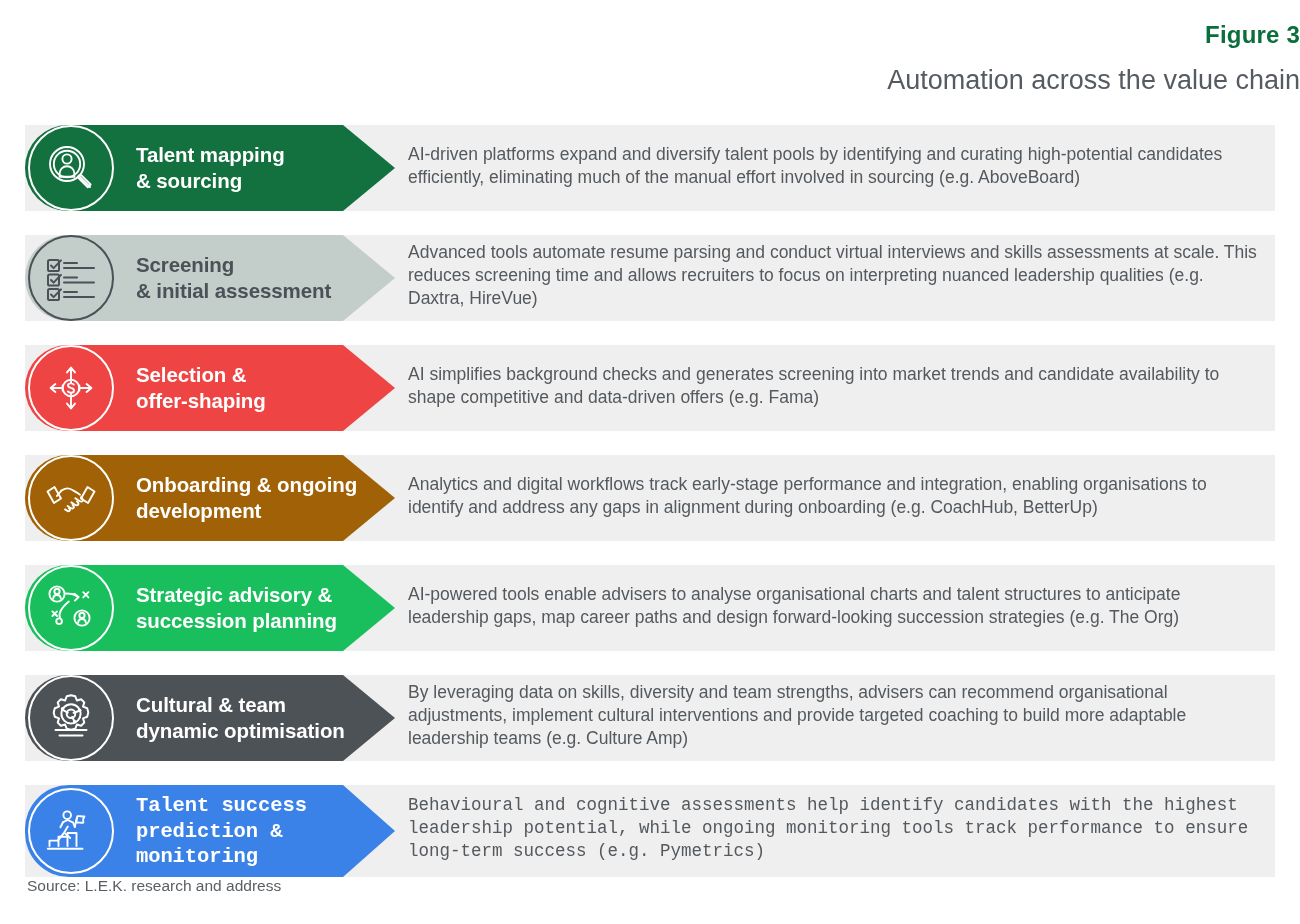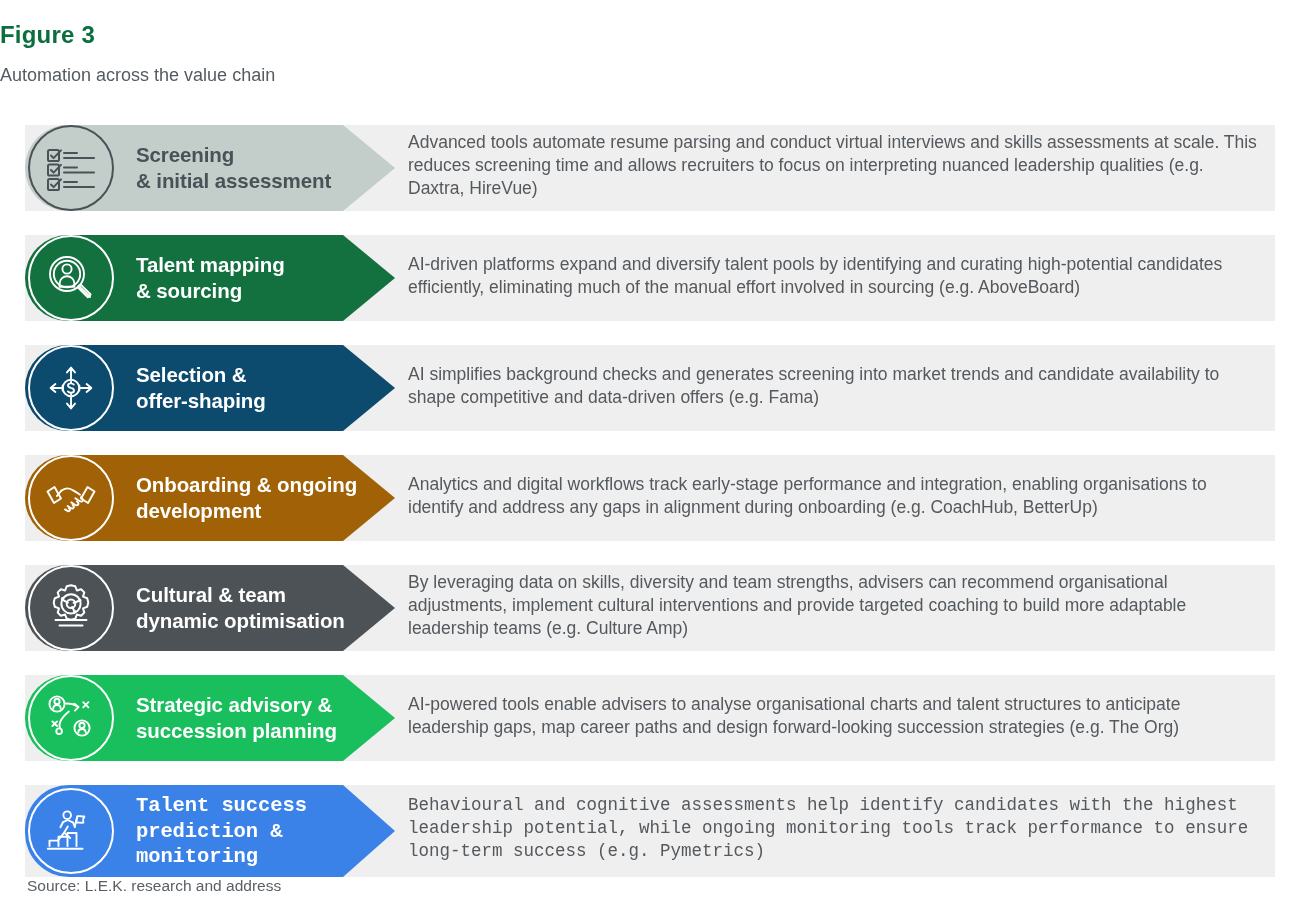--- a/index.html
+++ b/index.html
@@ -9,32 +9,32 @@
   }
   body {
     width: 1300px;
     height: 924px;
     font-family: "Liberation Sans", sans-serif;
     overflow: hidden;
     position: relative;
   }
 
   .figure-header {
-    text-align: left;
+    text-align: right;
     padding-top: 22px;
   }
   .figure-label {
     font-size: 24px;
     font-weight: bold;
     color: #0b6e3d;
     letter-spacing: .2px;
     line-height: 1.1;
   }
   .figure-title {
-    font-size: 18px;
+    font-size: 27px;
     color: #555b60;
     margin-top: 18px;
     font-weight: 400;
     line-height: 1.1;
   }
 
   .chain {
     position: absolute;
     left: 25px;
     top: 120px;
@@ -134,20 +134,41 @@
 </style>
 </head>
 <body>
 
 <div class="figure-header">
   <div class="figure-label">Figure 3</div>
   <div class="figure-title">Automation across the value chain</div>
 </div>
 
 <div class="chain" id="chain">
+    <div class="row">
+      <div class="desc-band"></div>
+      <div class="arrow" style="background: rgb(19, 112, 63);">
+        <div class="icon-wrap">
+          <div class="icon-ring" style="border-color: rgb(255, 255, 255);"></div>
+          <div class="icon-glyph" style="color: rgb(255, 255, 255);">
+    <svg viewBox="0 0 56 56" fill="none" stroke="currentColor" stroke-width="1.9" stroke-linecap="round" stroke-linejoin="round">
+      <circle cx="24" cy="24" r="17"></circle>
+      <circle cx="24" cy="24" r="13.2"></circle>
+      <circle cx="24" cy="19" r="4.6"></circle>
+      <path d="M16.6 33.6c0-4.3 3.3-7.3 7.4-7.3s7.4 3 7.4 7.3v3.2h-14.8z"></path>
+      <path d="M35.6 35.6 L47 47"></path>
+      <path d="M35 37.5 L44.8 47.3 L47.6 44.5 L37.8 34.7z"></path>
+    </svg>
+          </div>
+        </div>
+        <div class="stage-label" style="color: rgb(255, 255, 255);">Talent mapping
+&amp; sourcing</div>
+      </div>
+      <div class="desc">AI-driven platforms expand and diversify talent pools by identifying and curating high-potential candidates efficiently, eliminating much of the manual effort involved in sourcing (e.g. AboveBoard)</div>
+    </div>
     <div class="row">
       <div class="desc-band"></div>
       <div class="arrow" style="background: rgb(195, 205, 201);">
         <div class="icon-wrap">
           <div class="icon-ring" style="border-color: rgb(74, 81, 87);"></div>
           <div class="icon-glyph" style="color: rgb(74, 81, 87);">
     <svg viewBox="0 0 56 56" fill="none" stroke="currentColor" stroke-width="2" stroke-linecap="round" stroke-linejoin="round">
       <rect x="5" y="10" width="11" height="11" rx="1.6"></rect>
       <path d="M8 15.5 l2.6 2.6 L18 10.4"></path>
       <path d="M21 13 h13 M21 18 h30"></path>
@@ -160,42 +181,21 @@
     </svg>
           </div>
         </div>
         <div class="stage-label" style="color: rgb(74, 81, 87);">Screening
 &amp; initial assessment</div>
       </div>
       <div class="desc">Advanced tools automate resume parsing and conduct virtual interviews and skills assessments at scale. This reduces screening time and allows recruiters to focus on interpreting nuanced leadership qualities (e.g. Daxtra, HireVue)</div>
     </div>
     <div class="row">
       <div class="desc-band"></div>
-      <div class="arrow" style="background: rgb(19, 112, 63);">
-        <div class="icon-wrap">
-          <div class="icon-ring" style="border-color: rgb(255, 255, 255);"></div>
-          <div class="icon-glyph" style="color: rgb(255, 255, 255);">
-    <svg viewBox="0 0 56 56" fill="none" stroke="currentColor" stroke-width="1.9" stroke-linecap="round" stroke-linejoin="round">
-      <circle cx="24" cy="24" r="17"></circle>
-      <circle cx="24" cy="24" r="13.2"></circle>
-      <circle cx="24" cy="19" r="4.6"></circle>
-      <path d="M16.6 33.6c0-4.3 3.3-7.3 7.4-7.3s7.4 3 7.4 7.3v3.2h-14.8z"></path>
-      <path d="M35.6 35.6 L47 47"></path>
-      <path d="M35 37.5 L44.8 47.3 L47.6 44.5 L37.8 34.7z"></path>
-    </svg>
-          </div>
-        </div>
-        <div class="stage-label" style="color: rgb(255, 255, 255);">Talent mapping
-&amp; sourcing</div>
-      </div>
-      <div class="desc">AI-driven platforms expand and diversify talent pools by identifying and curating high-potential candidates efficiently, eliminating much of the manual effort involved in sourcing (e.g. AboveBoard)</div>
-    </div>
-    <div class="row">
-      <div class="desc-band"></div>
-      <div class="arrow" style="background: #0c4a6e;">
+      <div class="arrow" style="background: #ef4444;">
         <div class="icon-wrap">
           <div class="icon-ring" style="border-color: rgb(255, 255, 255);"></div>
           <div class="icon-glyph" style="color: rgb(255, 255, 255);">
     <svg viewBox="0 0 56 56" fill="none" stroke="currentColor" stroke-width="1.9" stroke-linecap="round" stroke-linejoin="round">
       <circle cx="28" cy="28" r="8.2"></circle>
       <path d="M30.8 24.6c-.7-.8-1.8-1.2-2.9-1.2-1.6 0-2.9.9-2.9 2.2 0 1.3 1.2 1.9 2.9 2.3 1.9.4 3.1 1.1 3.1 2.5 0 1.4-1.4 2.3-3.1 2.3-1.3 0-2.4-.5-3-1.3M28 21.4v1.9M28 32.7v1.9"></path>
       <path d="M28 18.6 V8.6 M24 12.4 L28 7.6 L32 12.4"></path>
       <path d="M28 37.4 V47.4 M24 43.6 L28 48.4 L32 43.6"></path>
       <path d="M18.6 28 H8.6 M12.4 24 L7.6 28 L12.4 32"></path>
       <path d="M37.4 28 H47.4 M43.6 24 L48.4 28 L43.6 32"></path>
@@ -223,43 +223,20 @@
       <path d="M29.6 34.9c1.2.9 1.6 2 1 2.9-.6.9-1.8 1-3 .2l-3-2"></path>
       <path d="M25.9 38.2c1 .7 1.3 1.6.8 2.4-.5.8-1.6.9-2.5.2l-2.1-1.4"></path>
       <path d="M18.3 20.9c-1.6 1.6-3.2 3.4-4.4 5.1"></path>
     </svg>
           </div>
         </div>
         <div class="stage-label" style="color: rgb(255, 255, 255);">Onboarding &amp; ongoing
 development</div>
       </div>
       <div class="desc">Analytics and digital workflows track early-stage performance and integration, enabling organisations to identify and address any gaps in alignment during onboarding (e.g. CoachHub, BetterUp)</div>
-    </div>
-    <div class="row">
-      <div class="desc-band"></div>
-      <div class="arrow" style="background: rgb(76, 82, 86);">
-        <div class="icon-wrap">
-          <div class="icon-ring" style="border-color: rgb(255, 255, 255);"></div>
-          <div class="icon-glyph" style="color: rgb(255, 255, 255);">
-    <svg viewBox="0 0 56 56" fill="none" stroke="currentColor" stroke-width="2" stroke-linecap="round" stroke-linejoin="round">
-      <path d="M28 5.2 l4.3 1.1 1.6 4.2 4.2-1.3 3.2 3.2-1.3 4.2 4.2 1.6 1.1 4.3-1.1 4.3-4.2 1.6 1.3 4.2-3.2 3.2-4.2-1.3-1.6 4.2-4.3 1.1-4.3-1.1-1.6-4.2-4.2 1.3-3.2-3.2 1.3-4.2-4.2-1.6-1.1-4.3 1.1-4.3 4.2-1.6-1.3-4.2 3.2-3.2 4.2 1.3 1.6-4.2z"></path>
-      <circle cx="28" cy="23.8" r="9.6"></circle>
-      <circle cx="28" cy="23.8" r="4.3"></circle>
-      <circle cx="19.6" cy="18.8" r="1.8" fill="currentColor" stroke="none"></circle>
-      <circle cx="36.6" cy="20.2" r="1.8" fill="currentColor" stroke="none"></circle>
-      <circle cx="31.8" cy="31.8" r="1.8" fill="currentColor" stroke="none"></circle>
-      <path d="M20.6 20.4 l4.2 2.2 M35.2 21.2 l-4.6 1.6 M30.9 30.2 l-1.7-3.2"></path>
-      <path d="M12.5 40 h31 M16.5 45.5 h23"></path>
-    </svg>
-          </div>
-        </div>
-        <div class="stage-label" style="color: rgb(255, 255, 255);">Cultural &amp; team
-dynamic optimisation</div>
-      </div>
-      <div class="desc">By leveraging data on skills, diversity and team strengths, advisers can recommend organisational adjustments, implement cultural interventions and provide targeted coaching to build more adaptable leadership teams (e.g. Culture Amp)</div>
     </div>
     <div class="row">
       <div class="desc-band"></div>
       <div class="arrow" style="background: rgb(24, 191, 92);">
         <div class="icon-wrap">
           <div class="icon-ring" style="border-color: rgb(255, 255, 255);"></div>
           <div class="icon-glyph" style="color: rgb(255, 255, 255);">
     <svg viewBox="0 0 56 56" fill="none" stroke="currentColor" stroke-width="1.9" stroke-linecap="round" stroke-linejoin="round">
       <circle cx="14" cy="14" r="7.6"></circle>
       <circle cx="14" cy="11.4" r="2.6"></circle>
@@ -274,20 +251,43 @@
       <path d="M40.2 12.2 l5.2 5.2 M45.4 12.2 l-5.2 5.2"></path>
       <path d="M9.4 31.4 l4.6 4.6 M14 31.4 l-4.6 4.6"></path>
     </svg>
           </div>
         </div>
         <div class="stage-label" style="color: rgb(255, 255, 255);">Strategic advisory &amp;
 succession planning</div>
       </div>
       <div class="desc">AI-powered tools enable advisers to analyse organisational charts and talent structures to anticipate leadership gaps, map career paths and design forward-looking succession strategies (e.g. The Org)</div>
     </div>
+    <div class="row">
+      <div class="desc-band"></div>
+      <div class="arrow" style="background: rgb(76, 82, 86);">
+        <div class="icon-wrap">
+          <div class="icon-ring" style="border-color: rgb(255, 255, 255);"></div>
+          <div class="icon-glyph" style="color: rgb(255, 255, 255);">
+    <svg viewBox="0 0 56 56" fill="none" stroke="currentColor" stroke-width="2" stroke-linecap="round" stroke-linejoin="round">
+      <path d="M28 5.2 l4.3 1.1 1.6 4.2 4.2-1.3 3.2 3.2-1.3 4.2 4.2 1.6 1.1 4.3-1.1 4.3-4.2 1.6 1.3 4.2-3.2 3.2-4.2-1.3-1.6 4.2-4.3 1.1-4.3-1.1-1.6-4.2-4.2 1.3-3.2-3.2 1.3-4.2-4.2-1.6-1.1-4.3 1.1-4.3 4.2-1.6-1.3-4.2 3.2-3.2 4.2 1.3 1.6-4.2z"></path>
+      <circle cx="28" cy="23.8" r="9.6"></circle>
+      <circle cx="28" cy="23.8" r="4.3"></circle>
+      <circle cx="19.6" cy="18.8" r="1.8" fill="currentColor" stroke="none"></circle>
+      <circle cx="36.6" cy="20.2" r="1.8" fill="currentColor" stroke="none"></circle>
+      <circle cx="31.8" cy="31.8" r="1.8" fill="currentColor" stroke="none"></circle>
+      <path d="M20.6 20.4 l4.2 2.2 M35.2 21.2 l-4.6 1.6 M30.9 30.2 l-1.7-3.2"></path>
+      <path d="M12.5 40 h31 M16.5 45.5 h23"></path>
+    </svg>
+          </div>
+        </div>
+        <div class="stage-label" style="color: rgb(255, 255, 255);">Cultural &amp; team
+dynamic optimisation</div>
+      </div>
+      <div class="desc">By leveraging data on skills, diversity and team strengths, advisers can recommend organisational adjustments, implement cultural interventions and provide targeted coaching to build more adaptable leadership teams (e.g. Culture Amp)</div>
+    </div>
     <div class="row tall">
       <div class="desc-band"></div>
       <div class="arrow" style="background: rgb(59, 130, 232);">
         <div class="icon-wrap">
           <div class="icon-ring" style="border-color: rgb(255, 255, 255);"></div>
           <div class="icon-glyph" style="color: rgb(255, 255, 255);">
     <svg viewBox="0 0 56 56" fill="none" stroke="currentColor" stroke-width="1.9" stroke-linecap="round" stroke-linejoin="round">
       <circle cx="24.2" cy="12.2" r="3.8"></circle>
       <path d="M20 19.2 l4.8-2.2 5.4 2.6 1.6 4.4"></path>
       <path d="M20 19.2 l-2.6 5 M24.8 23.6 l-3.6 6 M21.2 29.6 l-6.2 7.8 M21.2 29.6 l6 5.4"></path>

